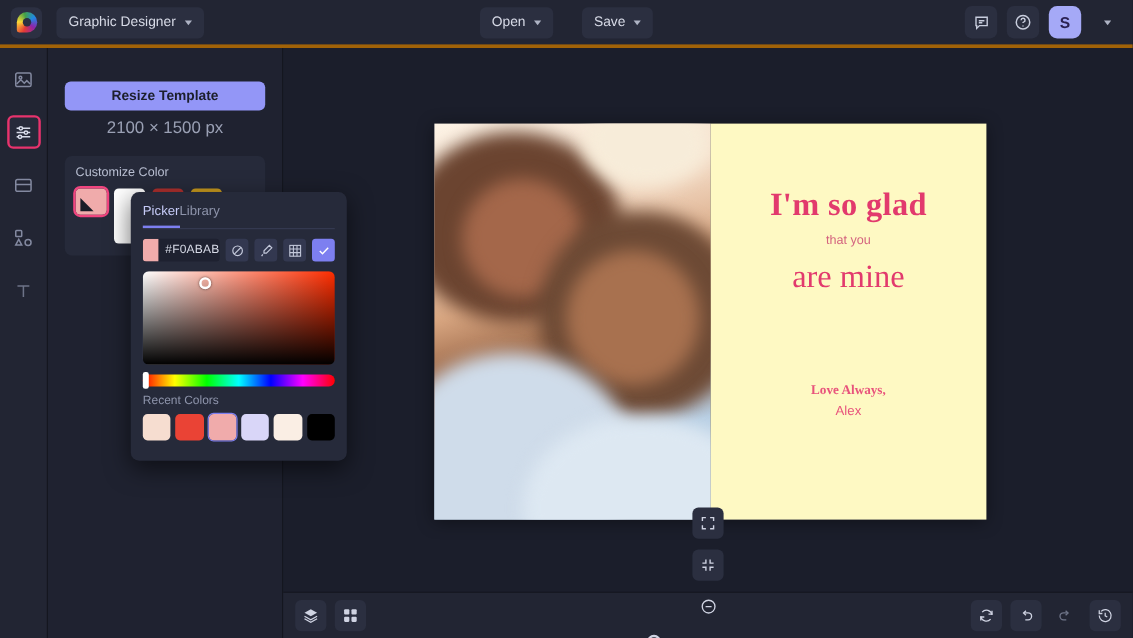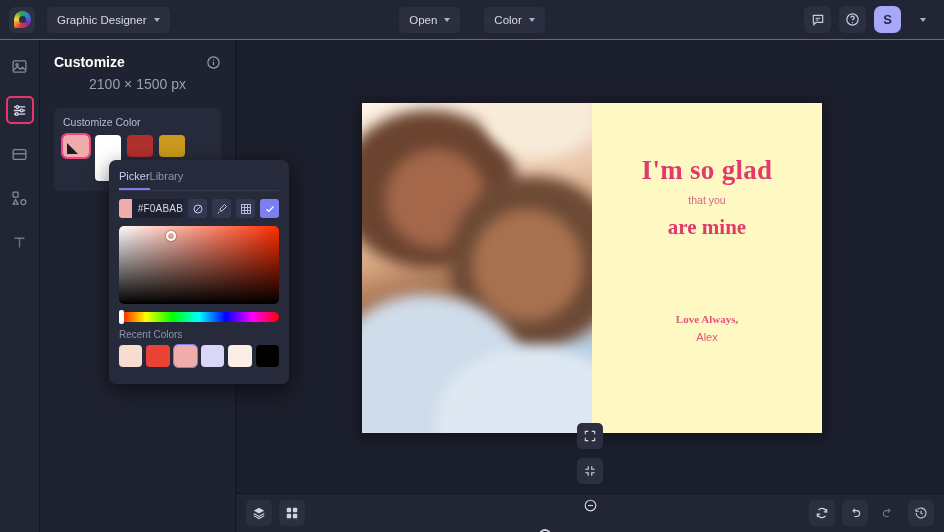--- a/index.html
+++ b/index.html
@@ -7,21 +7,21 @@
     width: 944px; height: 532px;
     background: #1b1e2b;
     font-family: "Liberation Sans", sans-serif;
     overflow: hidden;
   }
   .app { position: relative; width: 944px; height: 532px; background: #1b1e2b; }
 
   
   .topbar {
     position: absolute; top: 0; left: 0; width: 944px; height: 40px;
-    background: #222533; border-bottom: 1px solid #a16207;
+    background: #222533; border-bottom: 3px solid #a16207;
     display: flex; align-items: center;
   }
   .logo-box {
     width: 26px; height: 26px; margin-left: 9px; border-radius: 6px;
     background: #2c3042; display: flex; align-items: center; justify-content: center;
   }
   .logo-glyph {
     width: 17px; height: 17px; border-radius: 50% 50% 50% 2px;
     background: conic-gradient(from 200deg, #e53935, #fdd835, #43a047, #1e88e5, #8e24aa, #e53935);
     position: relative;
@@ -164,21 +164,21 @@
   .b5 { left: -16%; bottom: -14%; width: 88%; height: 56%; background: #cfdcea; }
   .b6 { right: -18%; bottom: -20%; width: 86%; height: 46%; background: #dde8f2; }
   .b7 { right: 0%; top: -6%; width: 46%; height: 22%; background: #f7ecd9; }
   .card {
     width: 50%; height: 100%; background: #fef9c3;
     display: flex; flex-direction: column; align-items: center;
     padding-top: 52px;
   }
   .ln1 { font-family: "Liberation Serif", serif; font-weight: bold; font-size: 27px; color: #e23a6d; letter-spacing: .3px; }
   .ln2 { font-size: 10.5px; color: #d4647f; margin-top: 8px; }
-  .ln3 { font-family: "Liberation Serif", serif; font-weight: bold; font-size: 21px; color: #e23a6d; margin-top: 9px; }
+  .ln3 { font-family: "Liberation Serif", serif; font-weight: normal; font-size: 27px; color: #e23a6d; margin-top: 9px; }
   .sig1 { font-family: "Liberation Serif", serif; font-weight: bold; font-size: 11px; color: #e8537c; margin-top: 73px; }
   .sig2 { font-size: 11px; color: #e8537c; margin-top: 6px; }
 
   
   .bottombar {
     position: absolute; left: 236px; bottom: 0; width: 708px; height: 39px;
     background: #222533; border-top: 1px solid #14161f;
     display: flex; align-items: center; padding: 0 10px;
   }
   .bb-left { display: flex; gap: 7px; }
@@ -219,21 +219,21 @@
       <span>Graphic Designer</span>
       <span class="chev"></span>
     </div>
 
     <div class="center-btns">
       <button class="tb-btn">
         <span>Open</span>
         <span class="chev"></span>
       </button>
       <button class="tb-btn">
-        <span>Color</span>
+        <span>Save</span>
         <span class="chev"></span>
       </button>
     </div>
 
     <div class="right-icons">
       <div class="icon-btn">
         <svg width="14" height="14" viewBox="0 0 24 24" fill="none" stroke="#c8cddd" stroke-width="2">
           <path d="M4 4h16v12H9l-4 4v-4H4z"></path>
             <path d="M8 9h8M8 12h5"></path>
         </svg>
@@ -285,31 +285,22 @@
     </div>
     <div class="rail-item">
       <svg width="17" height="17" viewBox="0 0 24 24" fill="none" stroke="#6d melhores" stroke-width="1.8">
         <g stroke="#6e7governing"></g>
         <path d="M5 6h14M12 6v13" stroke="#6d7388" stroke-width="1.8"></path>
       </svg>
     </div>
   </div>
 
   <div class="panel">
-    <div class="panel-head">
-      <div class="panel-title">Customize</div>
-      <div>
-        <svg width="15" height="15" viewBox="0 0 24 24" fill="none" stroke="#9aa0b4" stroke-width="1.8">
-          <circle cx="12" cy="12" r="9"></circle>
-            <path d="M12 11v5"></path>
-            <circle cx="12" cy="7.8" r="1" fill="#9aa0b4" stroke="none"></circle>
-        </svg>
-      </div>
-    </div>
-
+
+    <button class="resize-btn">Resize Template</button>
     <div class="dims">2100 × 1500 px</div>
 
     <div class="bg-card">
       <div class="bg-label">Customize Color</div>
       <div class="sw-grid">
         <div class="sw sel" style="background:#f0abab"></div>
         <div class="sw tall" style="background:#ffffff"></div>
         <div class="sw" style="background:#b0302e"></div>
         <div class="sw" style="background:#c99a1e"></div>
       </div>

